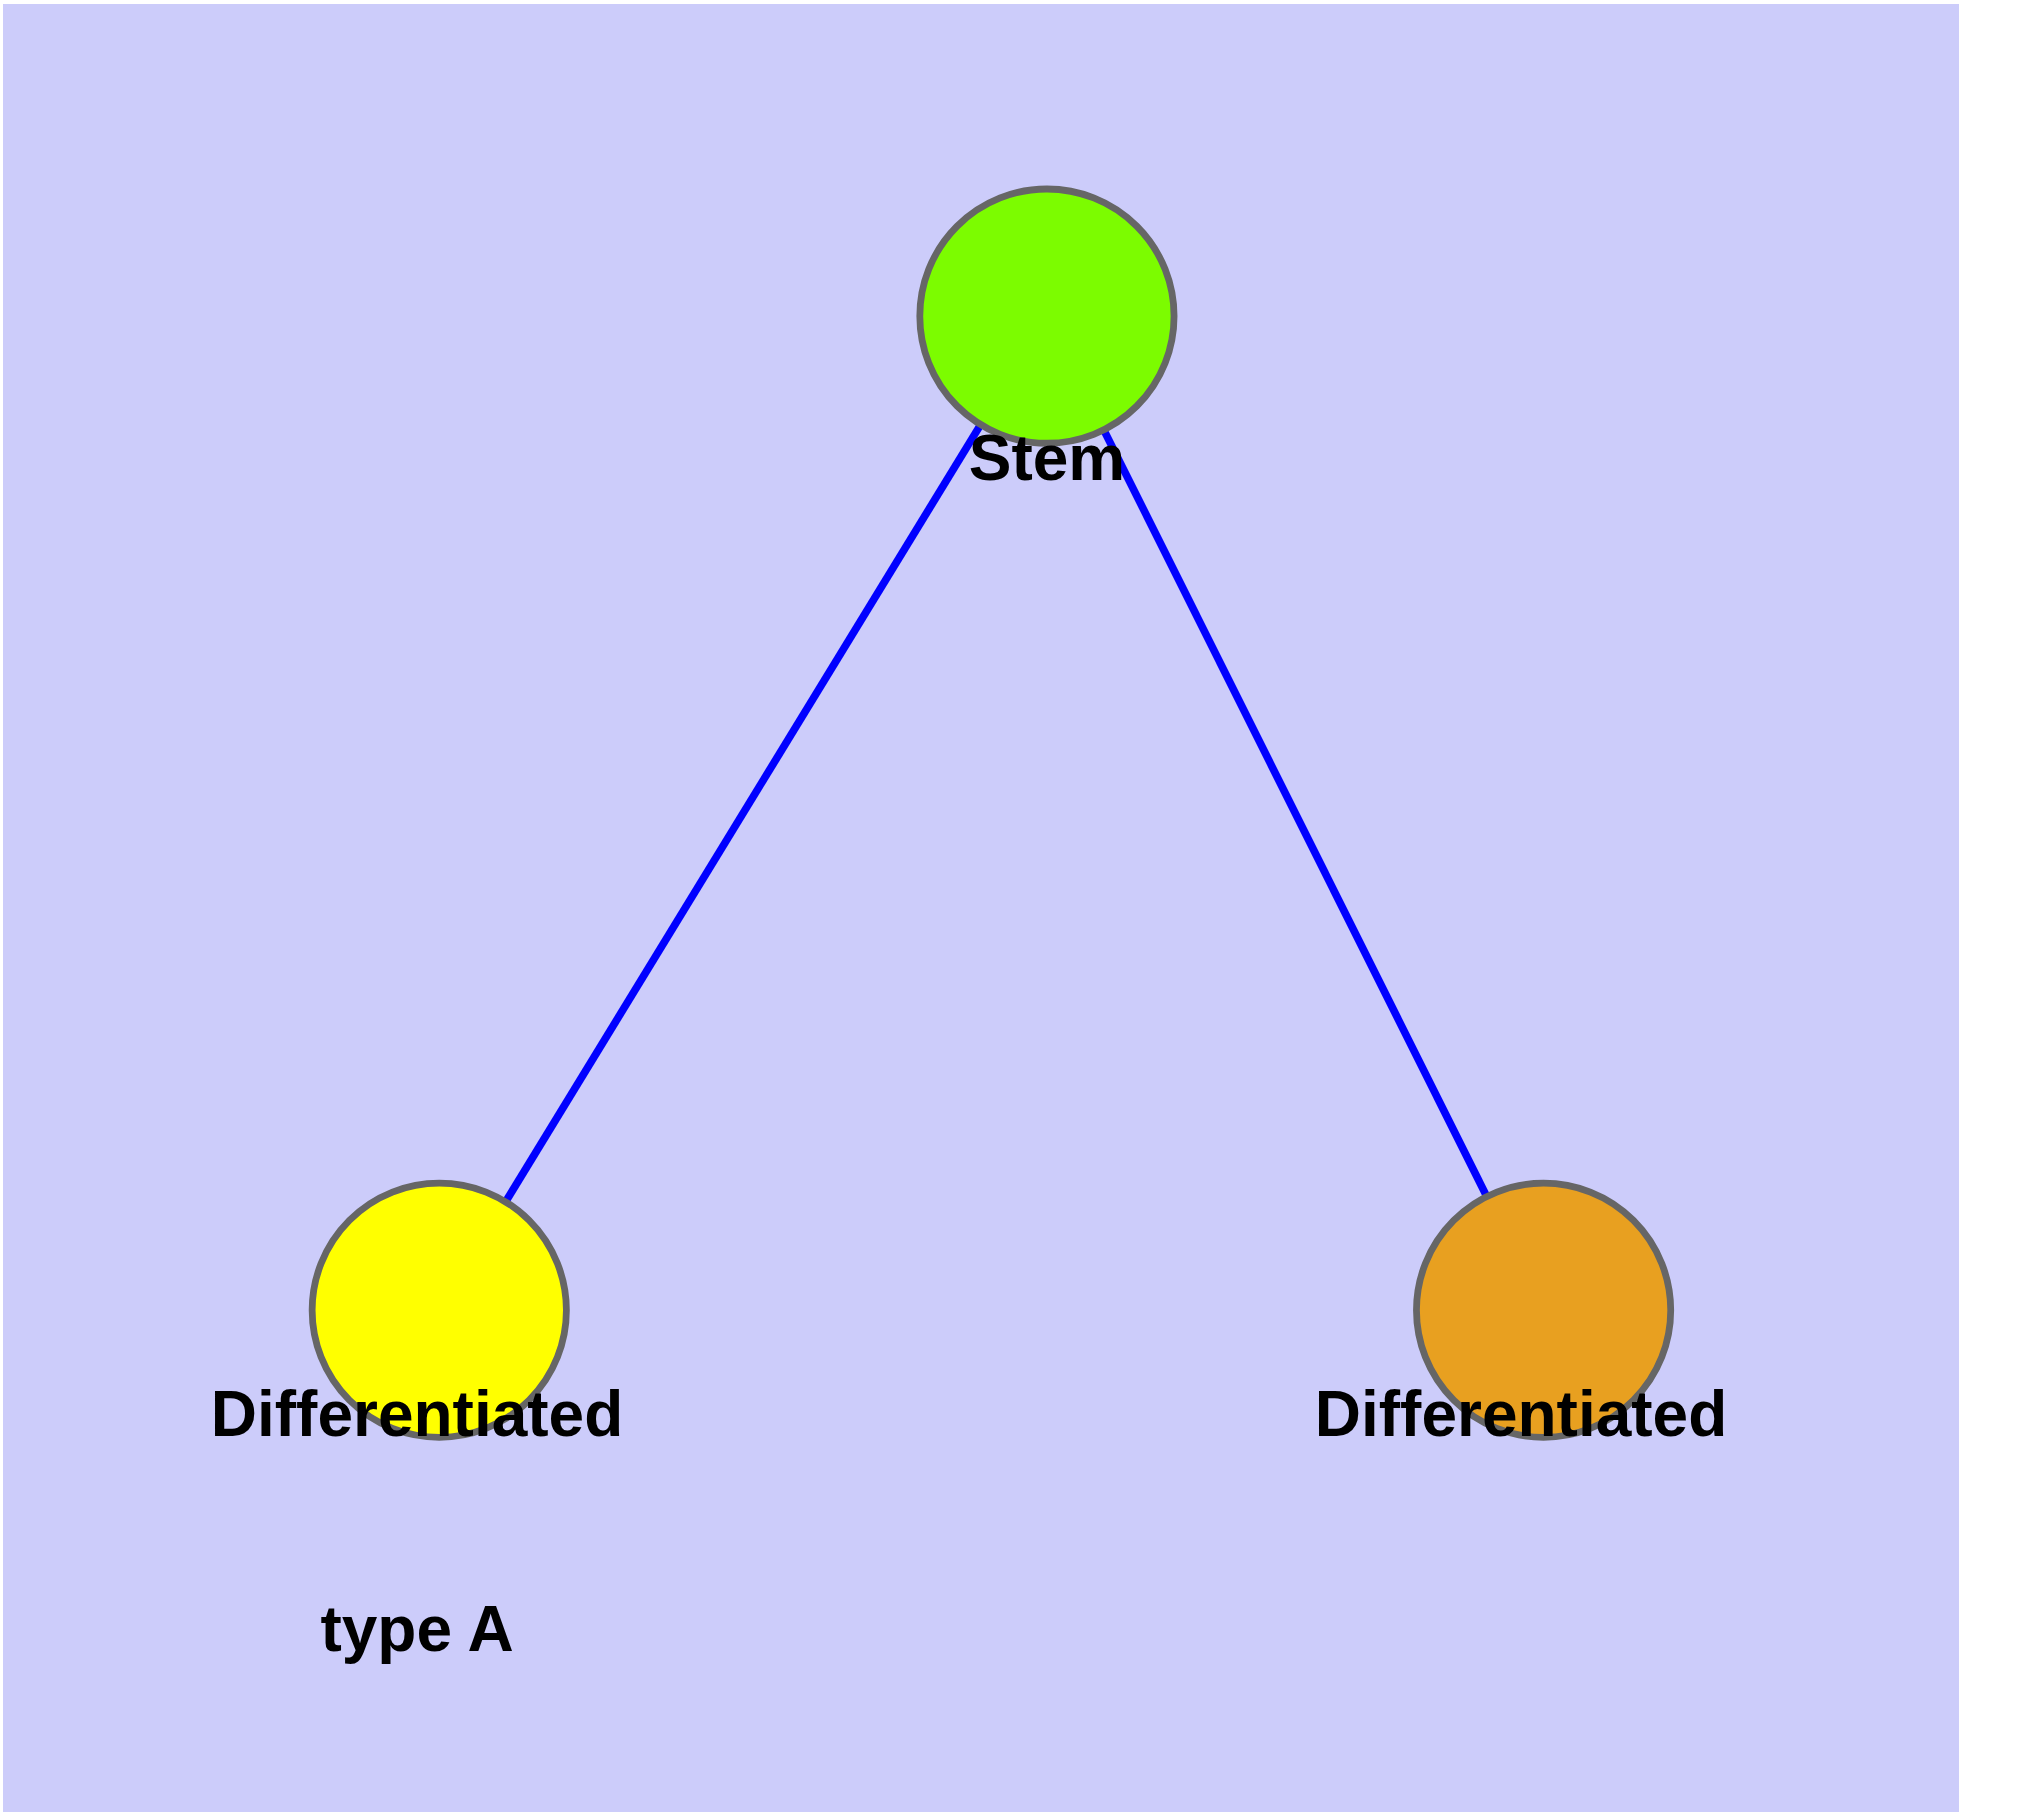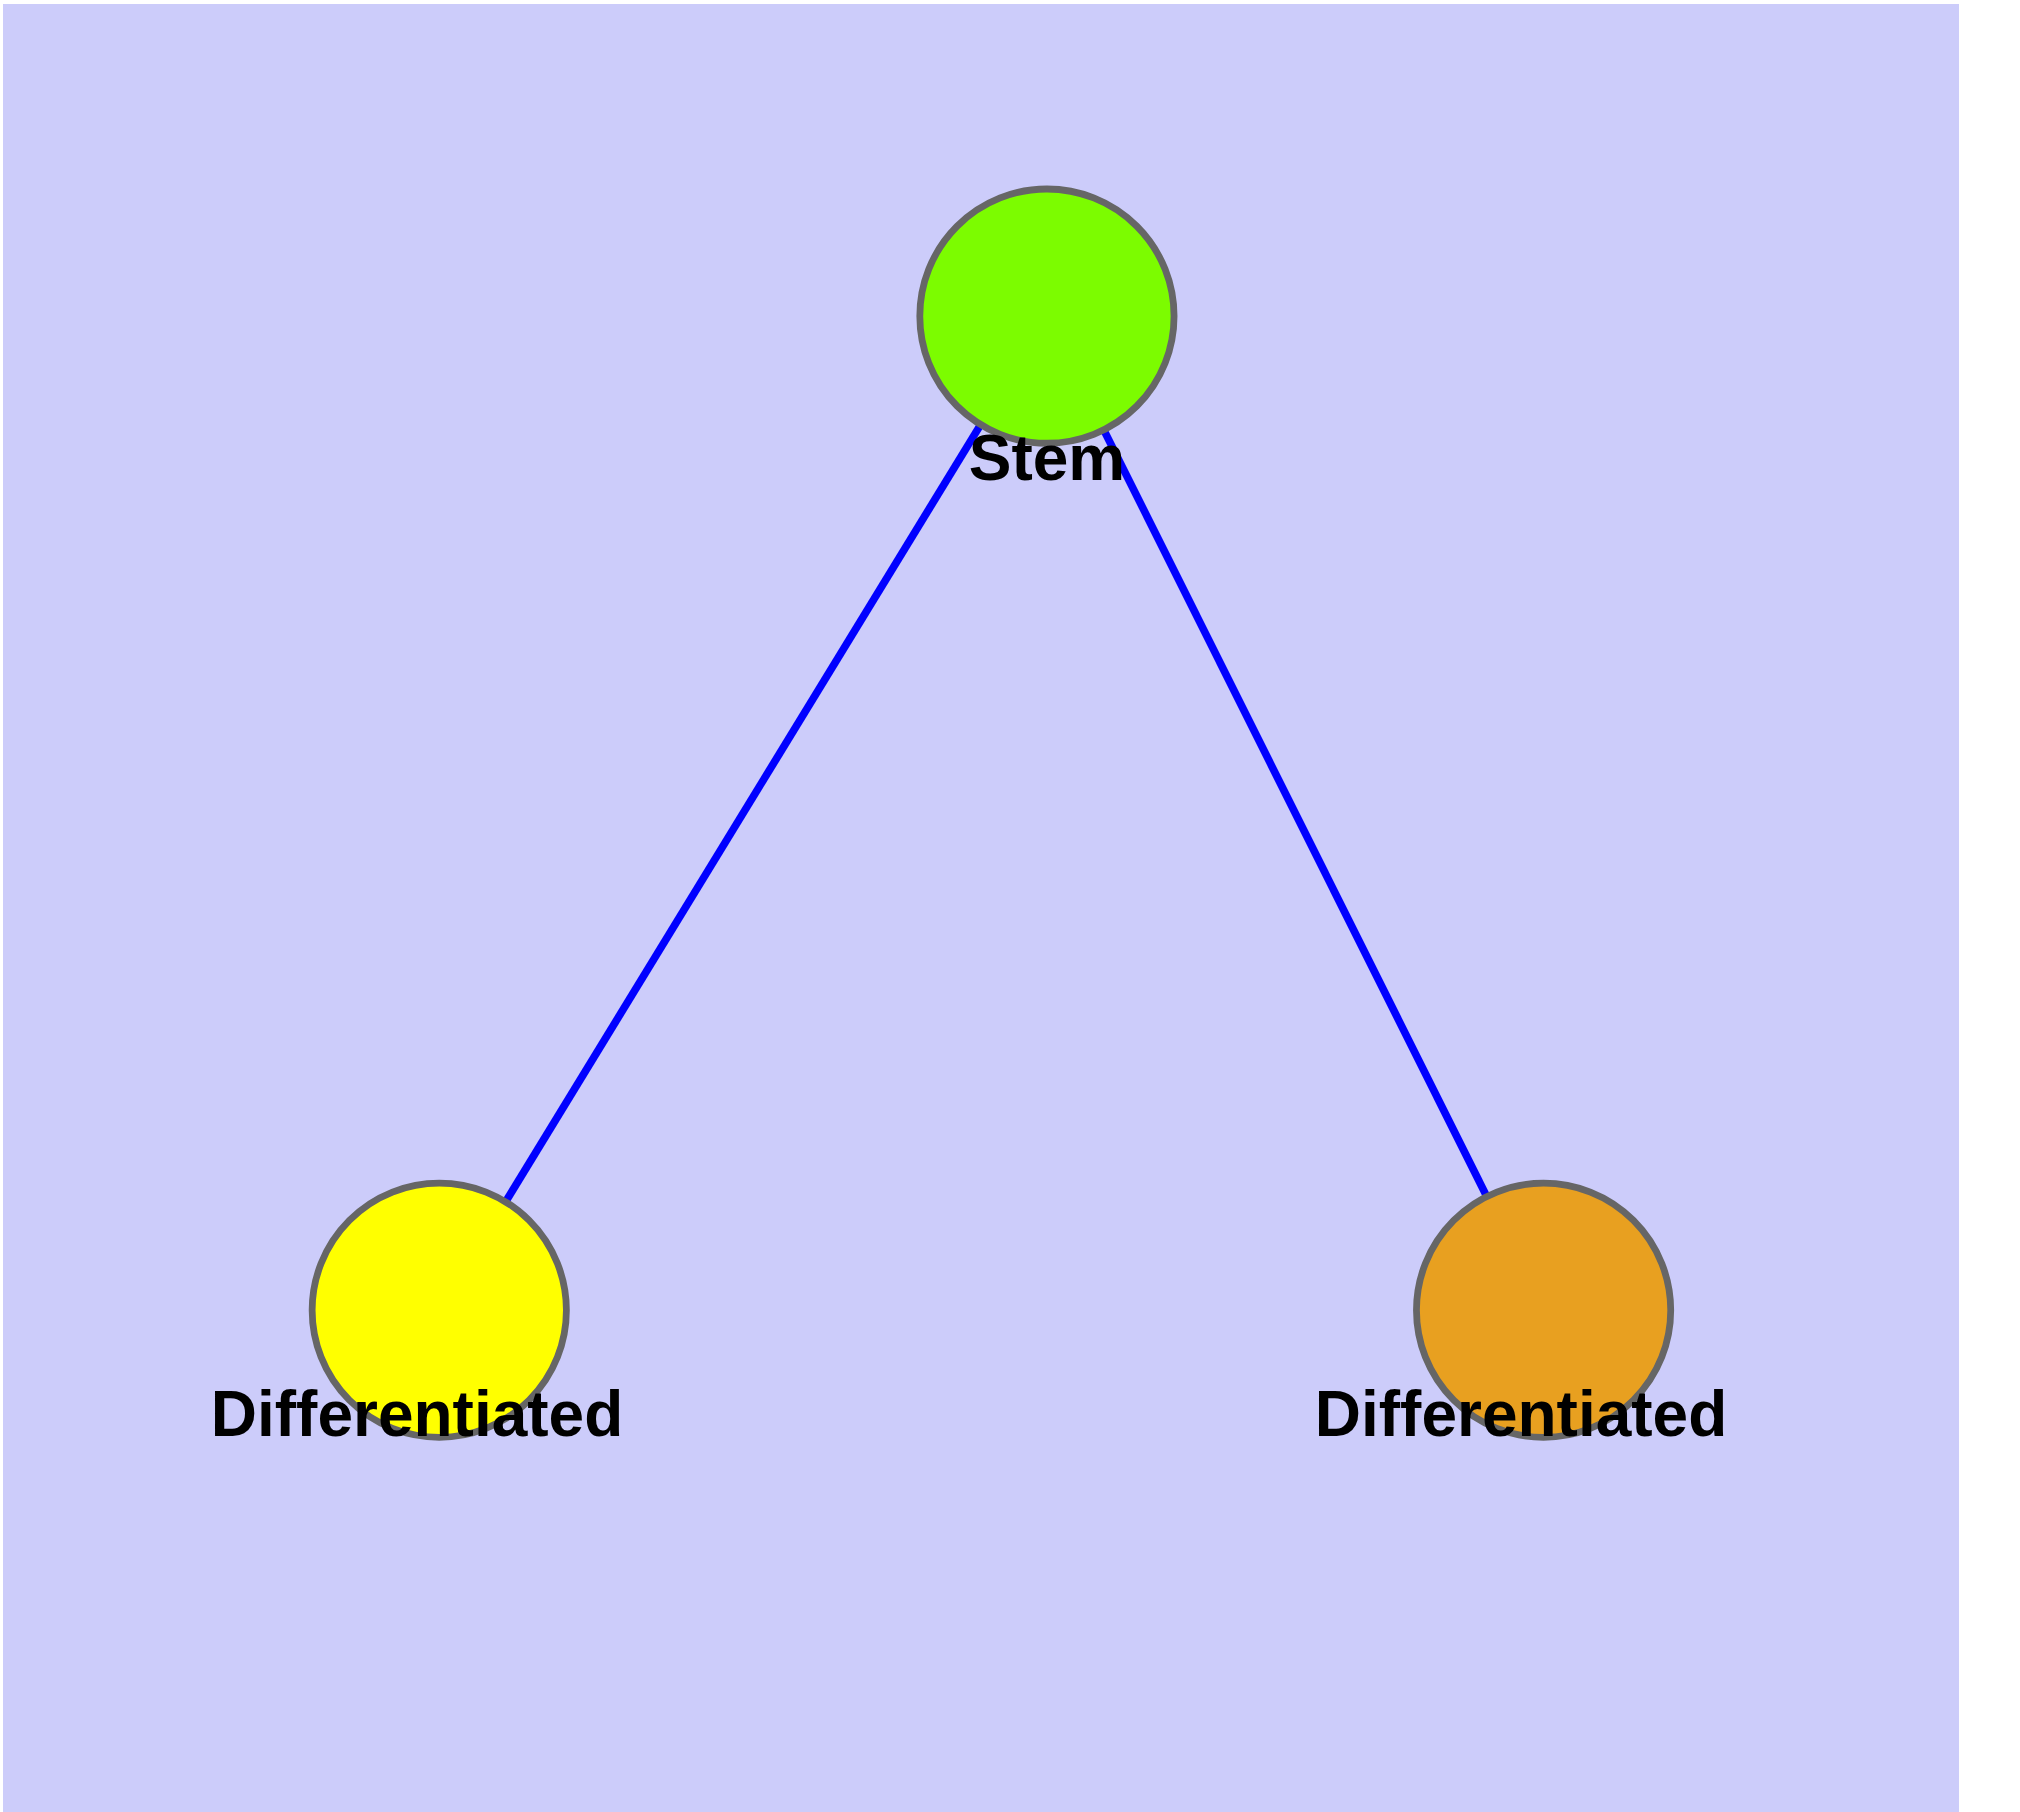--- a/index.html
+++ b/index.html
@@ -80,20 +80,21 @@
       <circle cx="1821" cy="1546" r="150" fill="#e8a020" stroke="#666666" stroke-width="8"></circle>
     </g>
   </svg>
 
   <div class="node-label label-stem">
     <div>Stem</div>
   </div>
 
   <div class="node-label label-a">
     <div>Differentiated</div>
+    <div>type A</div>
   </div>
 
   <div class="node-label label-b">
     <div>Differentiated</div>
   </div>
 
 </div>
 
 
 </body></html>

